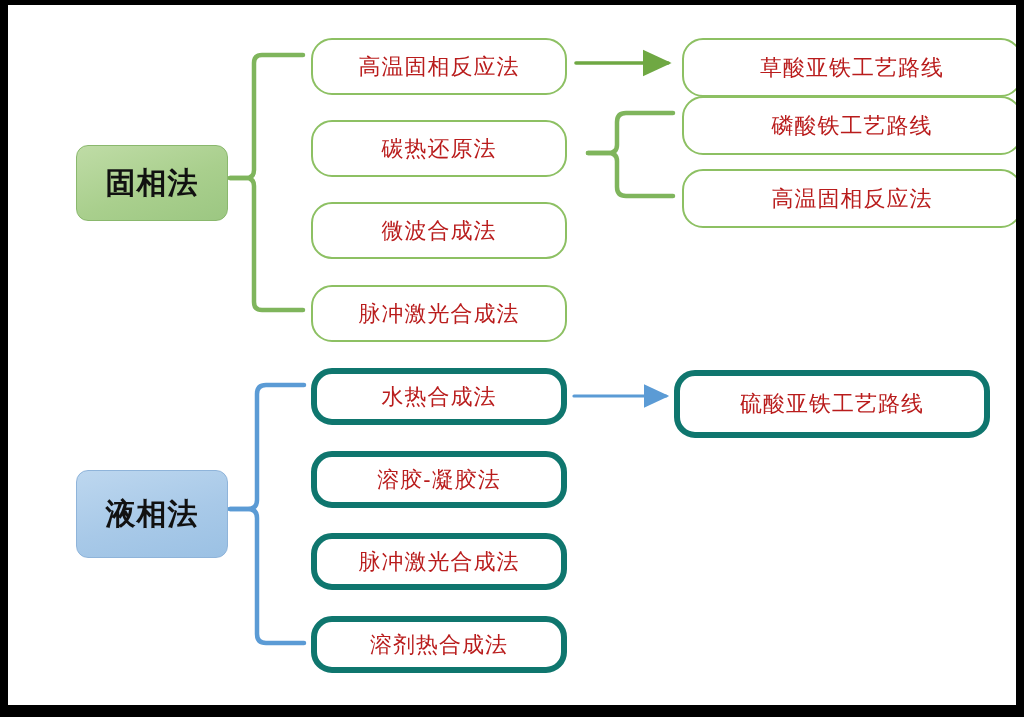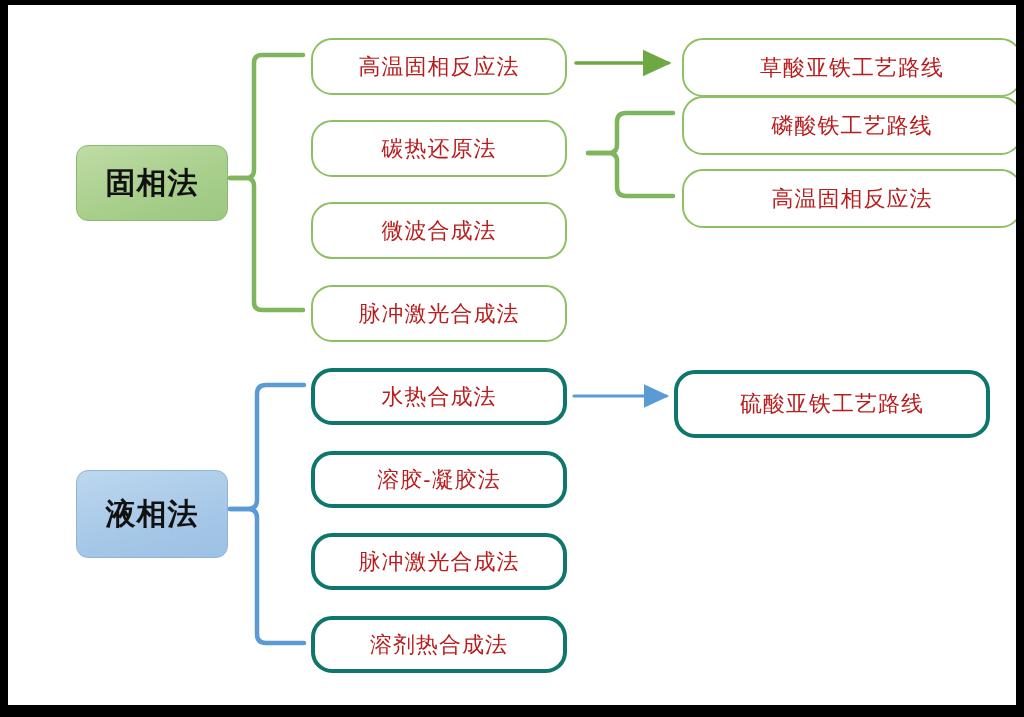--- a/index.html
+++ b/index.html
@@ -72,21 +72,21 @@
     display: flex;
     align-items: center;
     justify-content: center;
     font-size: 22px;
     color: #b91c1c;
     letter-spacing: 1px;
     box-sizing: border-box;
     white-space: nowrap;
   }
   .node.green { border: 2px solid #8dc063; }
-  .node.blue  { border: 4px solid #0f766e; }
+  .node.blue  { border: 6px solid #0f766e; }
 
   
   .mid { left: 303px; width: 256px; height: 57px; }
   
   .right { left: 674px; width: 340px; height: 59px; }
 </style>
 </head>
 <body>
 
 <div id="canvas">

